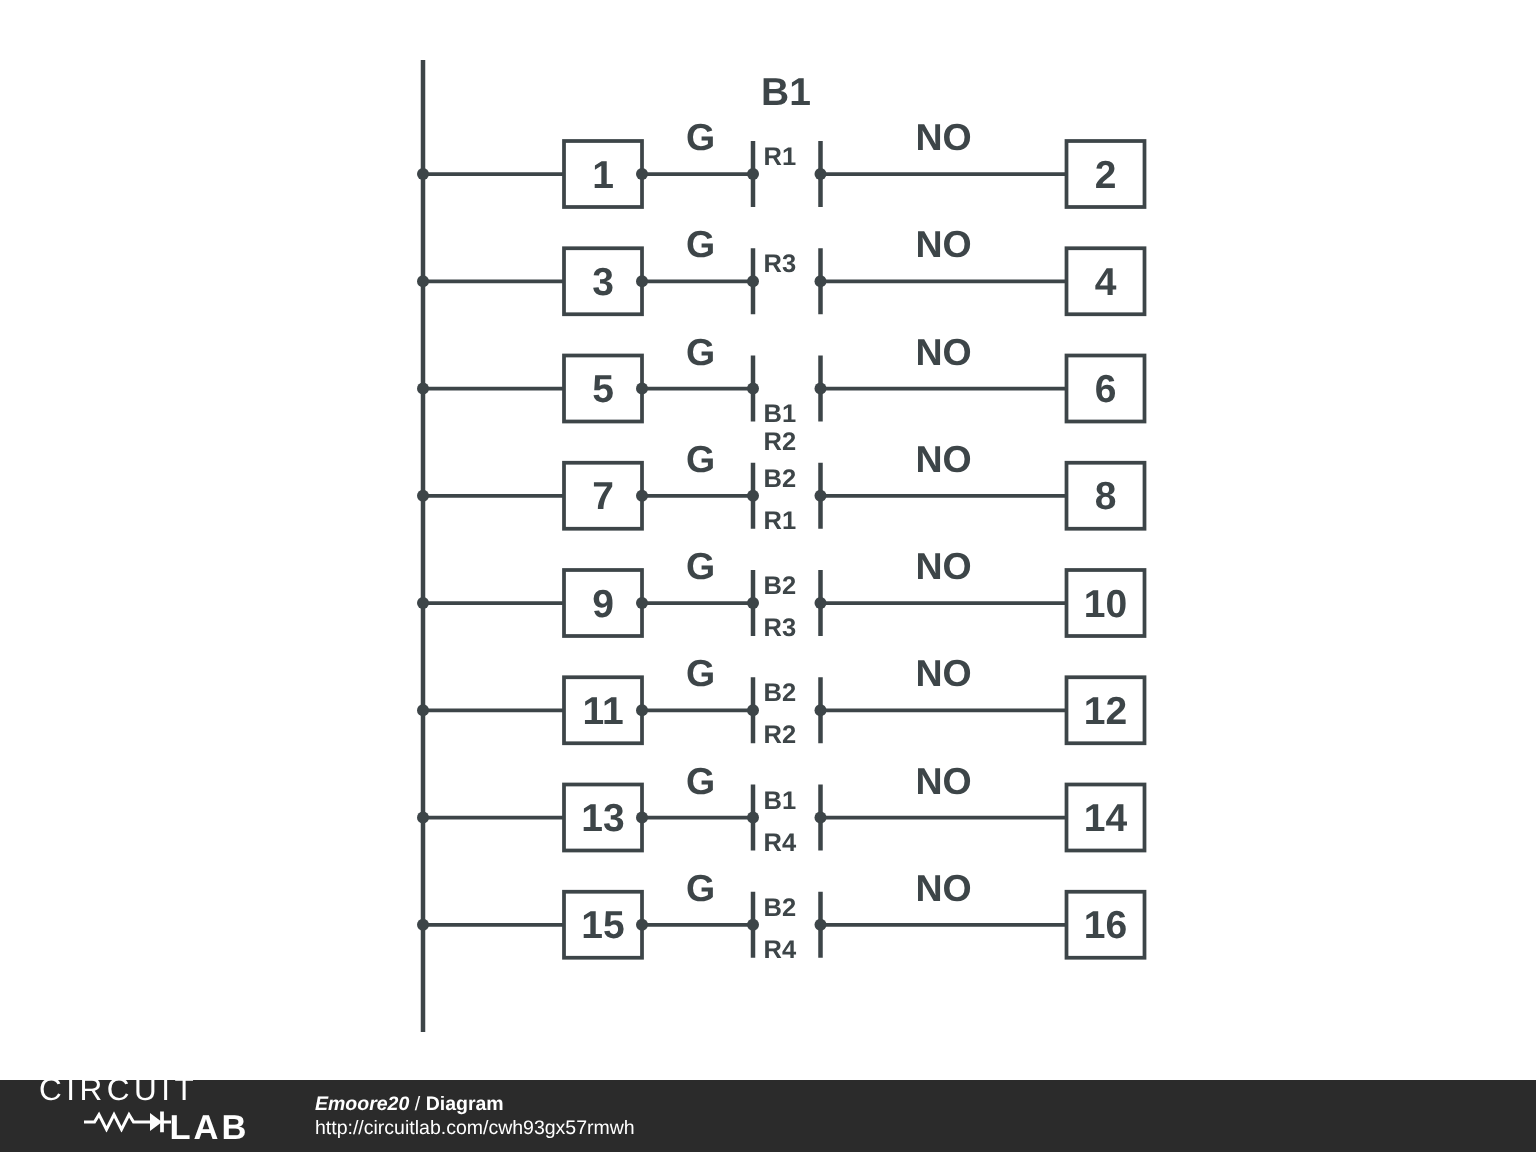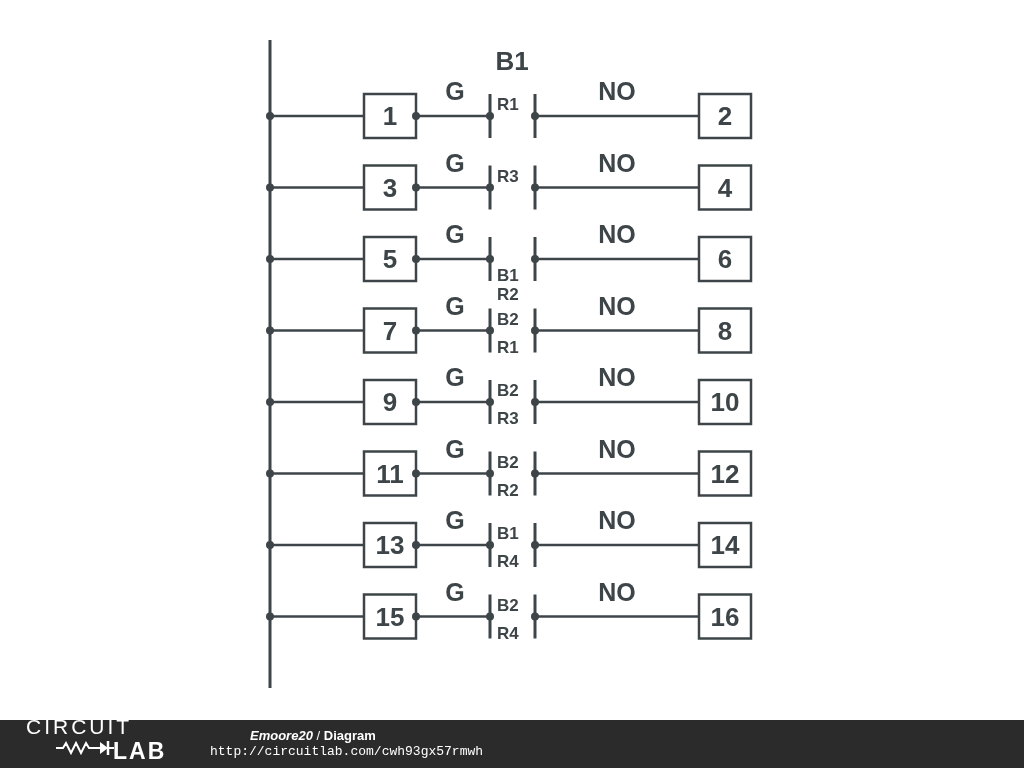--- a/index.html
+++ b/index.html
@@ -9,21 +9,21 @@
   }
   body {
     width: 1024px;
     height: 768px;
     font-family: "Liberation Sans", sans-serif;
     position: relative;
     overflow: hidden;
   }
   #canvas {
     position: absolute;
-    left: 0;
+    left: 12px;
     top: 0;
     width: 888px;
     height: 720px;
     background: #ffffff;
   }
   #diagram-svg {
     display: block;
   }
   .footer-bar {
     position: absolute;
@@ -68,33 +68,31 @@
   .footer-text {
     color: #ffffff;
     font-size: 13px;
     line-height: 16px;
     padding-left: 10px;
     font-family: "Liberation Sans", sans-serif;
   }
   .footer-line1 {
     font-style: italic;
     font-weight: bold;
-    margin-left: 40px;
   }
   .footer-line1 .sep {
     font-style: normal;
     font-weight: normal;
   }
   .footer-line1 .doc {
     font-style: normal;
     font-weight: bold;
   }
   .footer-line2 {
     font-weight: normal;
-    font-family: Liberation Mono, monospace;
   }
   text {
     font-family: "Liberation Sans", sans-serif;
     fill: #3d4548;
   }
   .node-label {
     font-size: 26px;
     font-weight: bold;
     text-anchor: middle;
   }

